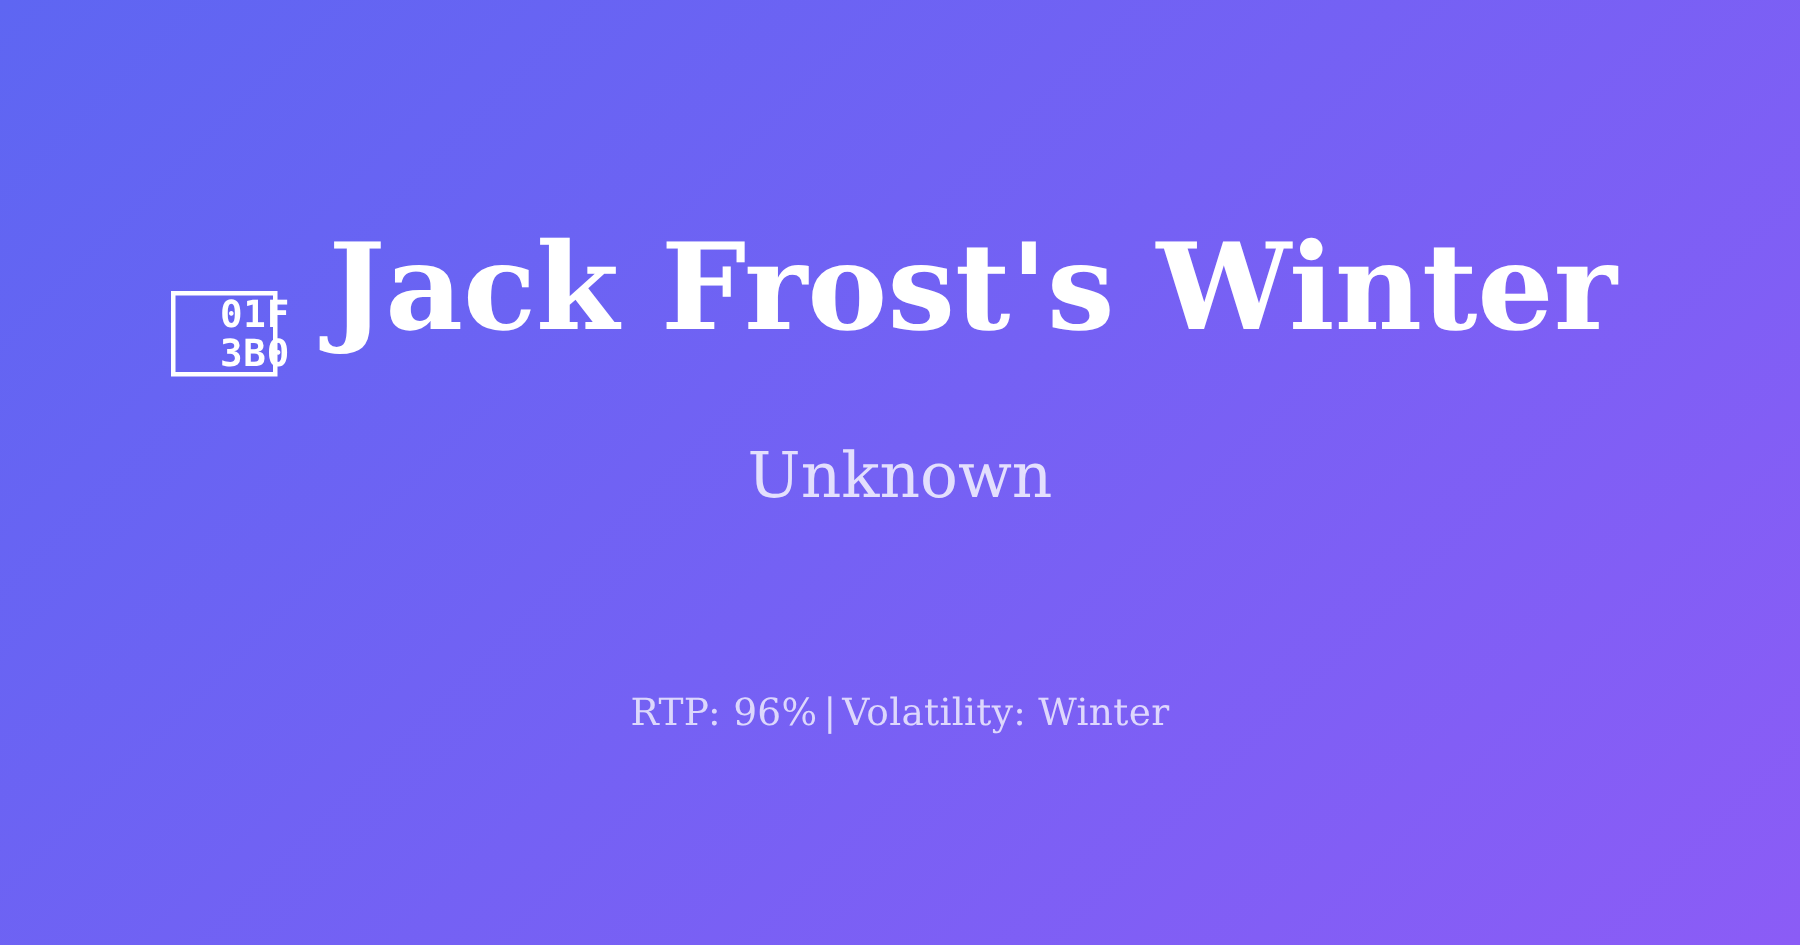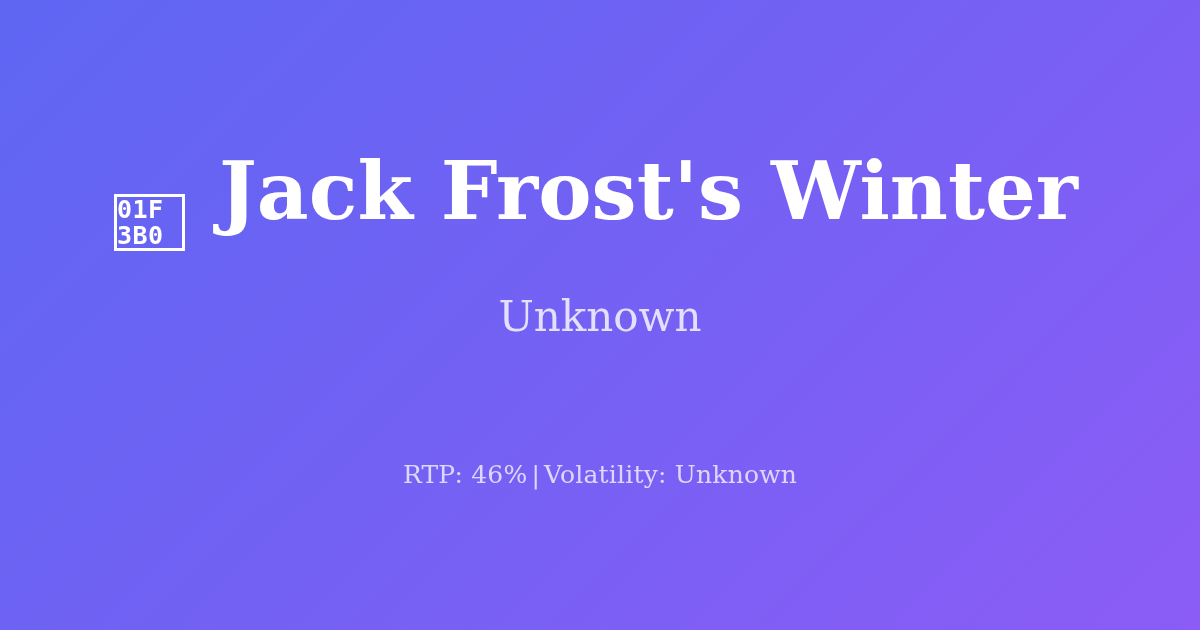--- a/index.html
+++ b/index.html
@@ -35,34 +35,36 @@
     justify-content: center;
     gap: 26px;
     white-space: nowrap;
     margin: 0;
   }
 
   
   .tofu-glyph {
     display: inline-flex;
     flex-direction: column;
+    align-items: center;
     justify-content: center;
     box-sizing: border-box;
     width: 71px;
     height: 57px;
     border: 3px solid #ffffff;
     position: relative;
     top: -1px;
     font-family: "DejaVu Sans Mono", "Liberation Mono", monospace;
     font-size: 25px;
     font-weight: 700;
     line-height: 1.02;
     letter-spacing: 0.5px;
     color: #ffffff;
     user-select: none;
+    padding-left: 41px;
   }
 
   .tofu-glyph .tofu-line {
     display: block;
   }
 
   .game-title {
     font-family: "DejaVu Serif", "Liberation Serif", serif;
     font-size: 80px;
     font-weight: 700;
@@ -113,16 +115,16 @@
       <span class="tofu-line">3B0</span>
     </span>
 
     <h1 class="game-title">Jack Frost's Winter</h1>
 
   </div>
 
   <p class="provider">Unknown</p>
 
   <p class="meta-line">
-    <span>RTP: 46%</span><span class="meta-sep">|</span><span>Volatility: Unknown</span>
+    <span>RTP: 96%</span><span class="meta-sep">|</span><span>Volatility: Winter</span>
   </p>
 
 </div>
 
 </body></html>

